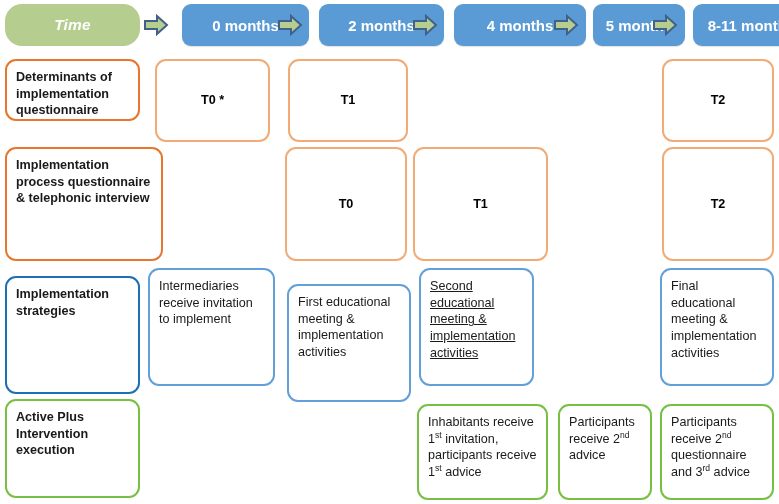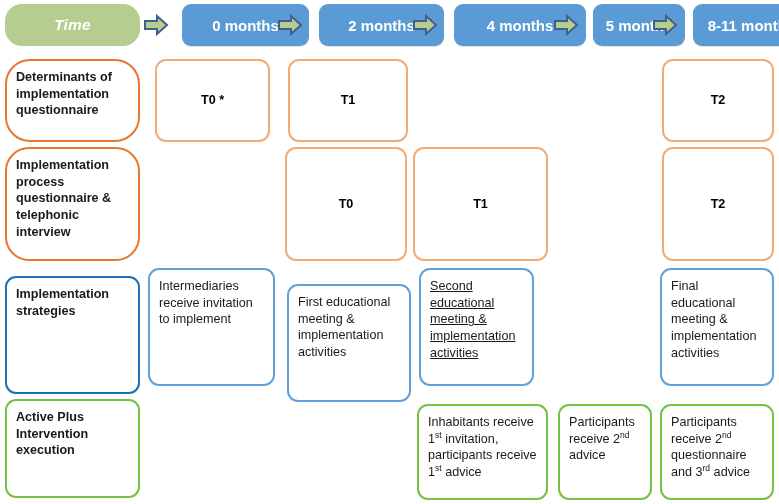--- a/index.html
+++ b/index.html
@@ -139,34 +139,34 @@
 
   <div class="abs arrow" style="left:652px; top:12px;">
     <svg width="26" height="26" viewBox="0 0 26 26">
         <path d="M2 9 H14 V4 L24 13 L14 22 V17 H2 Z" fill="#b5cd8e" stroke="#41618a" stroke-width="2"></path>
       </svg>
   </div>
   <div class="abs hdr-month" style="left:659px; top:4px; width:117px; height:42px;">
     <span>8-11 months</span>
   </div>
 
-  <div class="abs cell label bd-orange-strong" style="left:5px; top:59px; width:135px; height:83px;border-radius:25px;">
+  <div class="abs cell label bd-orange-strong" style="left:5px; top:59px; width:135px; height:62px;">
     <span>Determinants of implementation questionnaire</span>
   </div>
   <div class="abs cell center bd-orange-light" style="left:155px; top:59px; width:115px; height:83px;">
     <span>T0 *</span>
   </div>
   <div class="abs cell center bd-orange-light" style="left:288px; top:59px; width:120px; height:83px;">
     <span>T1</span>
   </div>
   <div class="abs cell center bd-orange-light" style="left:662px; top:59px; width:112px; height:83px;">
     <span>T2</span>
   </div>
 
-  <div class="abs cell label bd-orange-strong" style="left:5px; top:147px; width:135px; height:114px;border-radius:24px;">
+  <div class="abs cell label bd-orange-strong" style="left:5px; top:147px; width:158px; height:114px;">
     <span>Implementation process questionnaire &amp; telephonic interview</span>
   </div>
   <div class="abs cell center bd-orange-light" style="left:285px; top:147px; width:122px; height:114px;">
     <span>T0</span>
   </div>
   <div class="abs cell center bd-orange-light" style="left:413px; top:147px; width:135px; height:114px;">
     <span>T1</span>
   </div>
   <div class="abs cell center bd-orange-light" style="left:662px; top:147px; width:112px; height:114px;">
     <span>T2</span>

